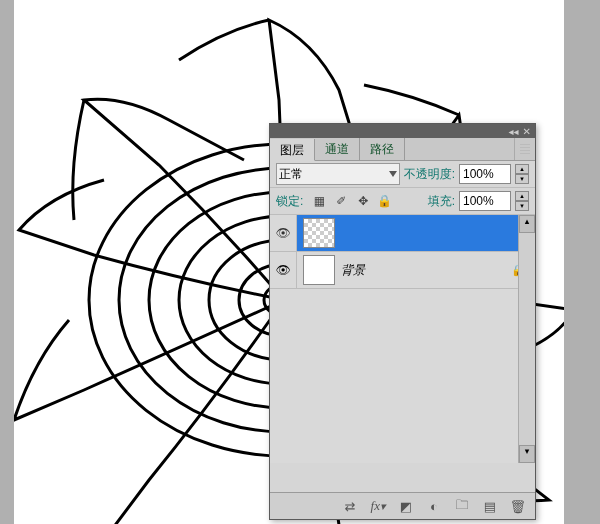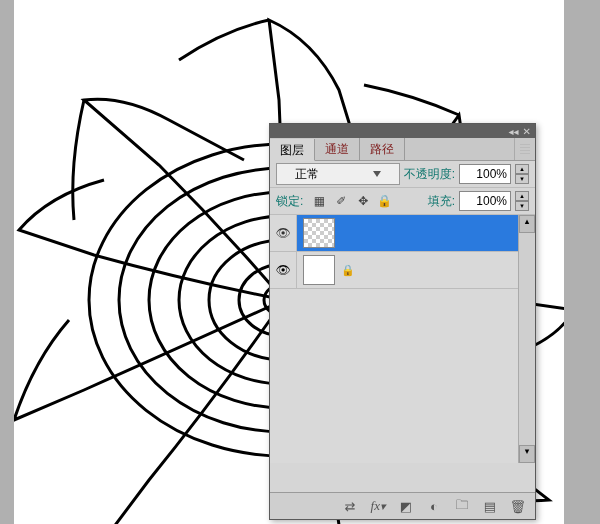--- a/index.html
+++ b/index.html
@@ -44,21 +44,21 @@
   .panel-titlebar .icon { color:#ccc; font-size:10px; cursor:pointer; }
   .tabs {
     display: flex;
     height: 22px;
     background: #c8c8c8;
     border-bottom: 1px solid #9a9a9a;
   }
   .tab {
     padding: 3px 10px 0;
     font-size: 12px;
-    color: #7f1d1d;
+    color: #14532d;
     border-right: 1px solid #9a9a9a;
     cursor: pointer;
   }
   .tab.active { background: #d6d6d6; color: #000000; border-bottom: 1px solid #d6d6d6; position:relative; top:1px;font-family:Liberation Serif, serif; }
   .flyout {
     margin-left:auto; width:20px; display:flex; align-items:center; justify-content:center;
     border-left:1px solid #aaa;
   }
   .row {
     display: flex;
@@ -68,25 +68,25 @@
     gap: 4px;
     border-bottom: 1px solid #bdbdbd;
   }
   .row label { color:#0f766e; }
   .select {
     flex:1;
     height: 20px;
     background:#efefef;
     border:1px solid #999;
     display:flex; align-items:center; justify-content:space-between;
-    padding:0 18px; cursor:pointer;
+    padding:0 2px; cursor:pointer;
   }
   .num-input {
     width:44px; height:18px; background:#fff; border:1px solid #888;
-    text-align:right; padding:0 3px; font-size:12px;
+    padding:0 3px; font-size:12px;
   }
   .stepper { width:14px; height:20px; display:flex; flex-direction:column; }
   .stepper div { flex:1; background:#ccc; border:1px solid #888; font-size:7px; text-align:center; line-height:7px; cursor:pointer;}
   .lock-icons { display:flex; gap:6px; margin-left:4px; }
   .lock-icons span { width:16px; height:16px; display:flex; align-items:center; justify-content:center; font-size:12px; cursor:pointer; color:#444;}
   .layer-list {
     height: 248px;
     background:#d9d9d9;
     overflow:hidden;
     position:relative;
@@ -206,20 +206,21 @@
   </div>
 
   <div class="layer-list">
     <div class="layer selected">
       <div class="eye">👁</div>
       <div class="thumb checker"></div>
     </div>
     <div class="layer">
       <div class="eye">👁</div>
       <div class="thumb"></div>
+      <div class="layer-name" style="font-style:italic">背景</div>
       <div class="lock-indicator">🔒</div>
     </div>
     <div class="scrollbar">
       <div class="up">▴</div>
       <div class="down">▾</div>
     </div>
   </div>
 
   <div class="panel-footer">
     <span>⇄</span>

